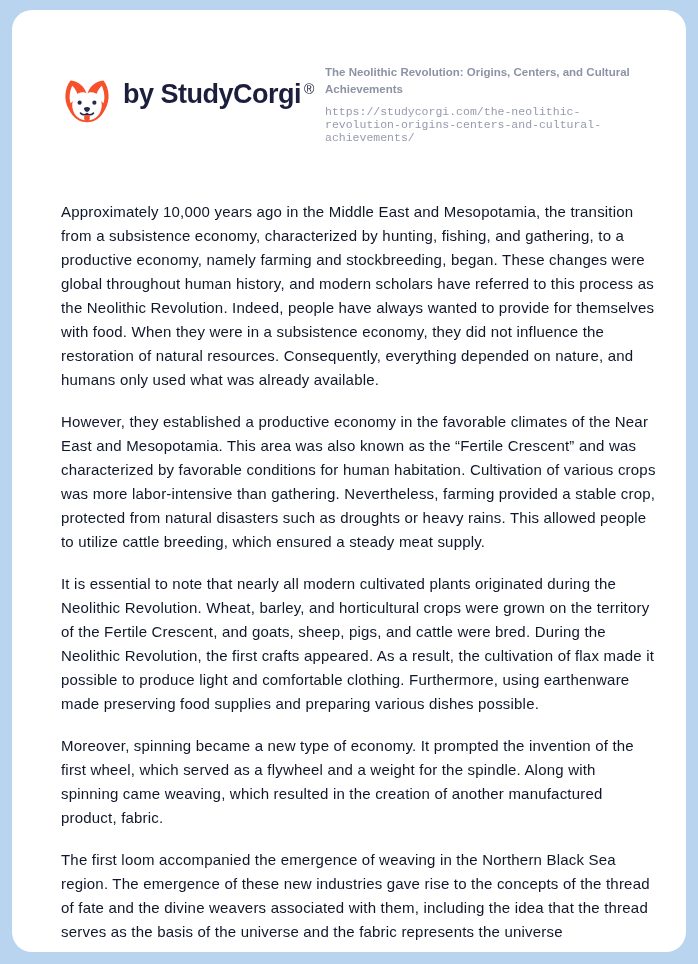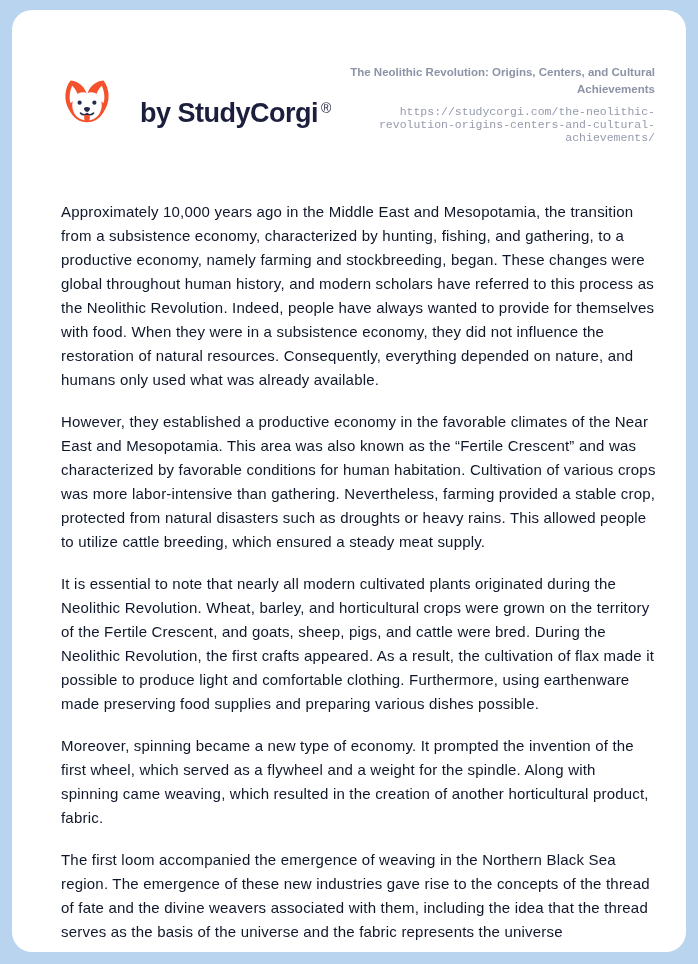--- a/index.html
+++ b/index.html
@@ -22,22 +22,22 @@
     overflow: hidden;
   }
   .header {
     display: flex;
     justify-content: space-between;
     align-items: center;
     margin-bottom: 56px;
   }
   .logo {
     display: flex;
-    align-items: flex-end;
-    gap: 27px;
+    align-items: flex-start;
+    gap: 10px;
     text-decoration: none;
     flex: 0 0 auto;
   }
   .logo-icon svg { display: block; }
   .brand {
     font-size: 27px;
     font-weight: 700;
     color: #1b1e3c;
     letter-spacing: -0.5px;
     white-space: nowrap;
@@ -45,21 +45,21 @@
   .reg {
     font-size: 14px;
     font-weight: 400;
     color: #1b1e3c;
     vertical-align: 9px;
     margin-left: 3px;
     letter-spacing: 0;
   }
   .doc-meta {
     max-width: 330px;
-    text-align: right;
+    text-align: left;
   }
   .doc-title {
     font-size: 11.5px;
     font-weight: 700;
     color: #8d93a6;
     line-height: 17px;
     margin-bottom: 7px;
   }
   .doc-url {
     font-size: 11.5px;
@@ -117,17 +117,17 @@
       <div class="doc-title">The Neolithic Revolution: Origins, Centers, and Cultural Achievements</div>
       <a class="doc-url">https://studycorgi.com/the-neolithic-revolution-origins-centers-and-cultural-achievements/</a>
     </div>
 
   </div>
 
   <div class="article">
     <p>Approximately 10,000 years ago in the Middle East and Mesopotamia, the transition from a subsistence economy, characterized by hunting, fishing, and gathering, to a productive economy, namely farming and stockbreeding, began. These changes were global throughout human history, and modern scholars have referred to this process as the Neolithic Revolution. Indeed, people have always wanted to provide for themselves with food. When they were in a subsistence economy, they did not influence the restoration of natural resources. Consequently, everything depended on nature, and humans only used what was already available.</p>
     <p>However, they established a productive economy in the favorable climates of the Near East and Mesopotamia. This area was also known as the “Fertile Crescent” and was characterized by favorable conditions for human habitation. Cultivation of various crops was more labor-intensive than gathering. Nevertheless, farming provided a stable crop, protected from natural disasters such as droughts or heavy rains. This allowed people to utilize cattle breeding, which ensured a steady meat supply.</p>
     <p>It is essential to note that nearly all modern cultivated plants originated during the Neolithic Revolution. Wheat, barley, and horticultural crops were grown on the territory of the Fertile Crescent, and goats, sheep, pigs, and cattle were bred. During the Neolithic Revolution, the first crafts appeared. As a result, the cultivation of flax made it possible to produce light and comfortable clothing. Furthermore, using earthenware made preserving food supplies and preparing various dishes possible.</p>
-    <p>Moreover, spinning became a new type of economy. It prompted the invention of the first wheel, which served as a flywheel and a weight for the spindle. Along with spinning came weaving, which resulted in the creation of another horticultural product, fabric.</p>
+    <p>Moreover, spinning became a new type of economy. It prompted the invention of the first wheel, which served as a flywheel and a weight for the spindle. Along with spinning came weaving, which resulted in the creation of another manufactured product, fabric.</p>
     <p>The first loom accompanied the emergence of weaving in the Northern Black Sea region. The emergence of these new industries gave rise to the concepts of the thread of fate and the divine weavers associated with them, including the idea that the thread serves as the basis of the universe and the fabric represents the universe</p>
   </div>
 
 </div>
 
 </body></html>

